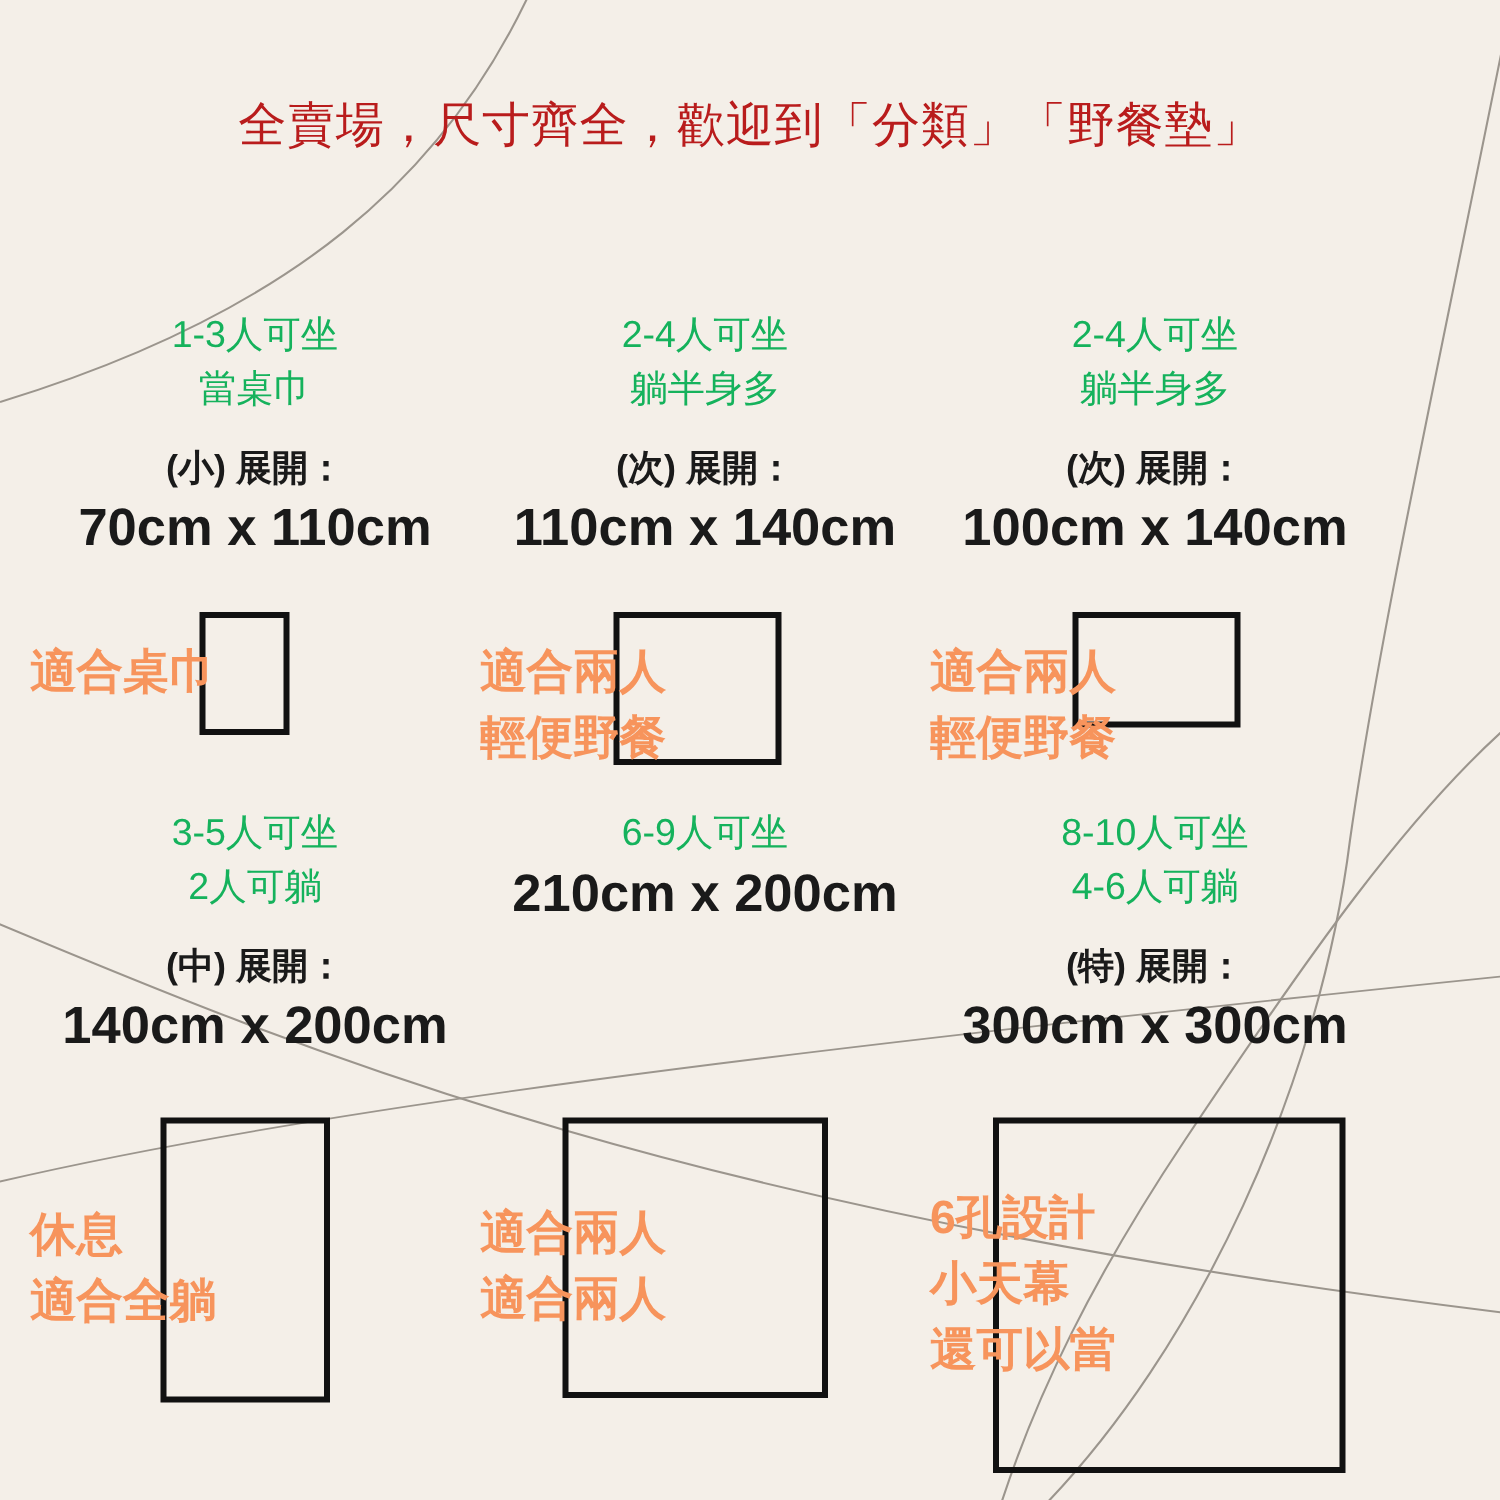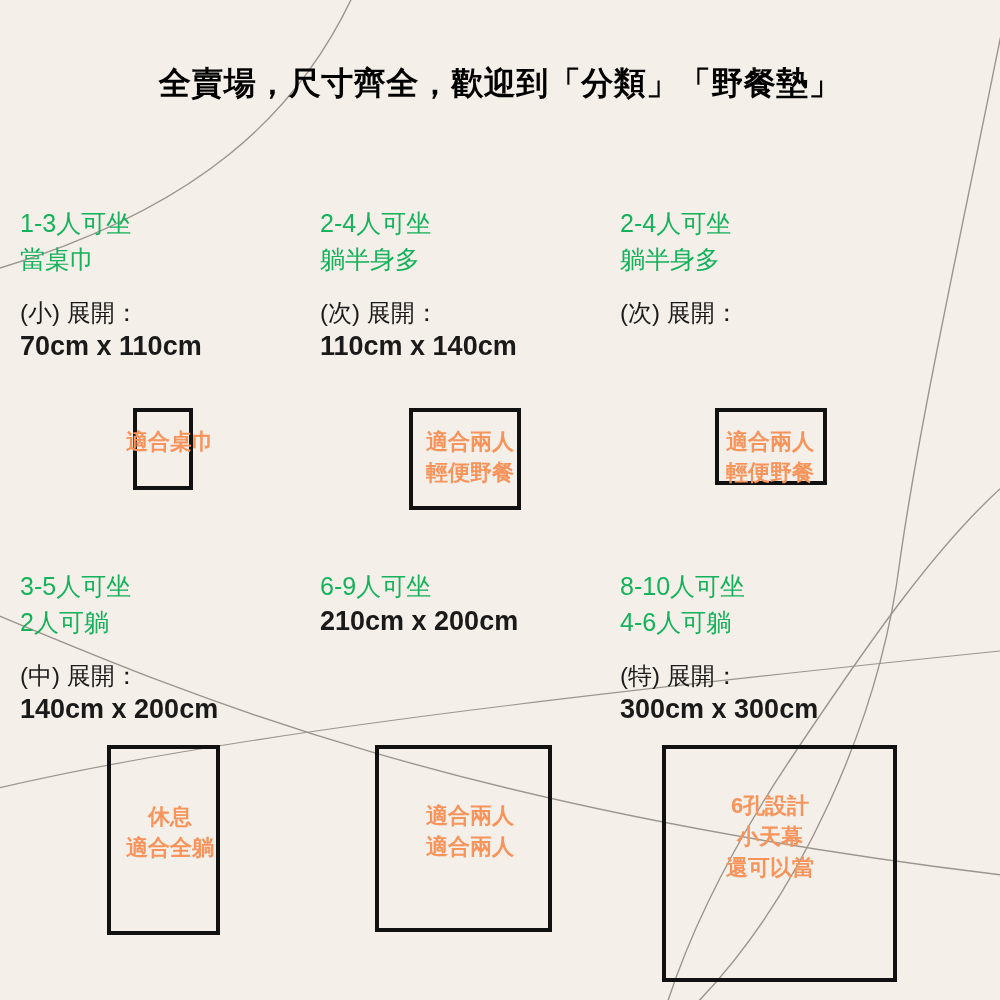--- a/index.html
+++ b/index.html
@@ -38,57 +38,57 @@
 
   
   .title-block {
     position: absolute;
     left: 0;
     top: 60px;
     width: 1000px;
     text-align: center;
   }
   .title-line {
-    color: #000000;
+    color: #b91c1c;
     font-size: 32px;
-    font-weight: bold;
+    font-weight: normal;
     line-height: 1.45;
     letter-spacing: 0.5px;
     white-space: nowrap;
   }
 
   
   .card {
     position: absolute;
-    text-align: left;
+    text-align: center;
     width: 300px;
   }
   .card.col0 { left: 20px; }
   .card.col1 { left: 320px; }
   .card.col2 { left: 620px; }
   .card.row0 { top: 205px; }
-  .card.row1 { top: 568px; }
+  .card.row1 { top: 537px; }
 
   .cap-line {
     color: #15b25c;
     font-size: 25px;
     line-height: 1.45;
     white-space: nowrap;
   }
   .size-label {
     color: #1a1a1a;
     font-size: 24px;
-    font-weight: normal;
+    font-weight: bold;
     line-height: 1.4;
     margin-top: 18px;
     white-space: nowrap;
   }
   .size-dims {
     color: #1a1a1a;
-    font-size: 27px;
+    font-size: 35px;
     font-weight: bold;
     line-height: 1.3;
     white-space: nowrap;
   }
 
   
   .diagram {
     position: absolute;
     width: 300px;
   }
@@ -101,23 +101,23 @@
   .rect {
     position: absolute;
     border: 4px solid #111111;
     box-sizing: border-box;
     background: transparent;
   }
   .note {
     position: absolute;
     width: 300px;
     left: 0;
-    text-align: center;
+    text-align: left;
     color: #f7945c;
-    font-size: 22px;
+    font-size: 31px;
     font-weight: bold;
     line-height: 1.42;
     z-index: 3;
     pointer-events: none;
   }
   .note div { white-space: nowrap; }
 </style>
 </head>
 <body>
 
@@ -148,20 +148,21 @@
       <div class="cap-line">2-4人可坐</div>
       <div class="cap-line">躺半身多</div>
       <div class="size-label">(次) 展開：</div>
       <div class="size-dims">110cm x 140cm</div>
     </div>
 
     <div class="card col2 row0">
       <div class="cap-line">2-4人可坐</div>
       <div class="cap-line">躺半身多</div>
       <div class="size-label">(次) 展開：</div>
+      <div class="size-dims">100cm x 140cm</div>
     </div>
 
     <div class="diagram col0 row0">
       <div class="rect" style="left:113px; top:8px; width:60px; height:82px;"></div>
       <div class="note" style="top:26px;">
         <div>適合桌巾</div>
       </div>
     </div>
 
     <div class="diagram col1 row0">

